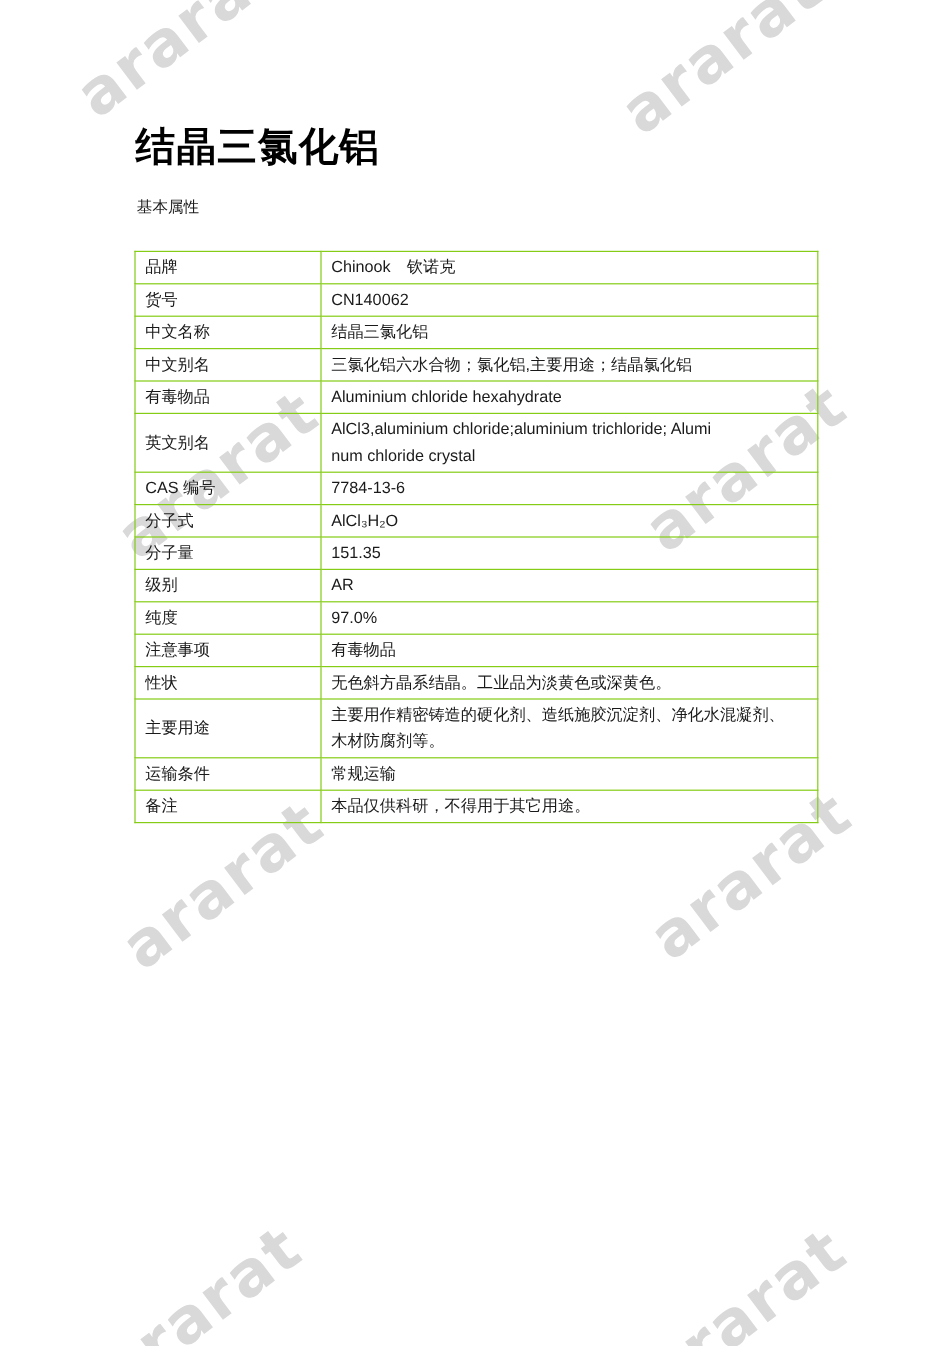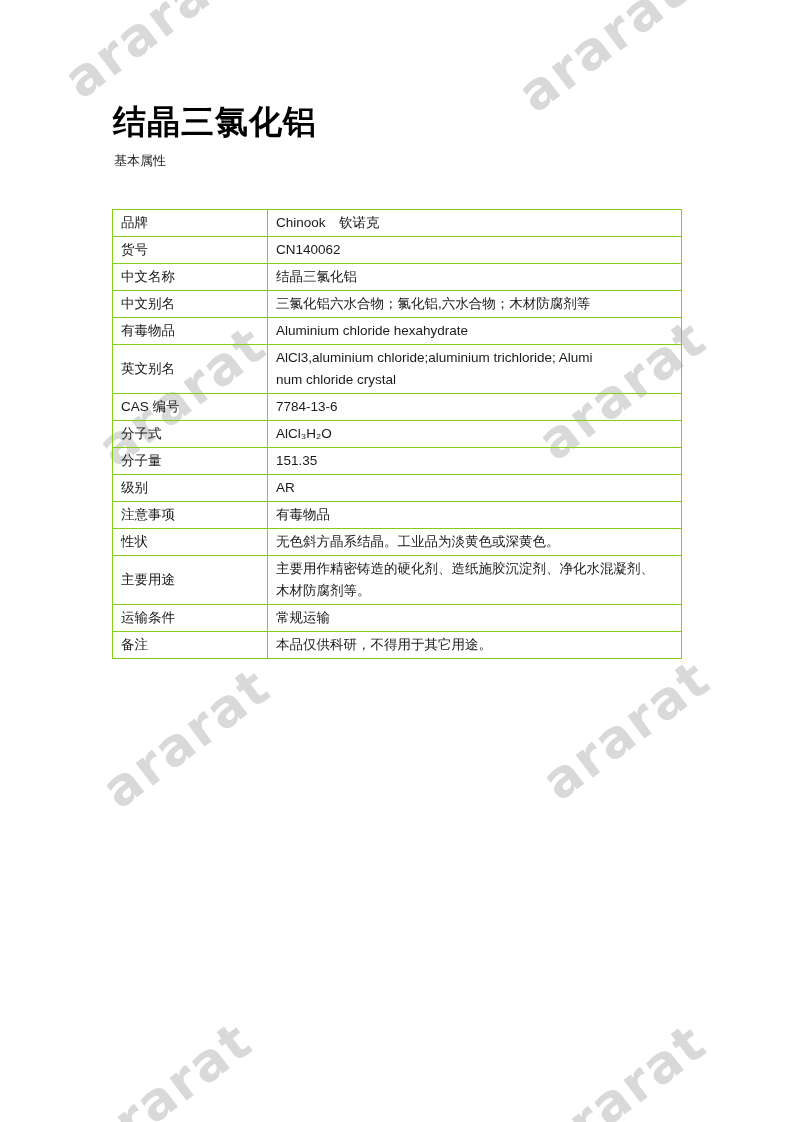--- a/index.html
+++ b/index.html
@@ -37,21 +37,21 @@
     z-index: 1;
     font-size: 33px;
     line-height: 44px;
     font-weight: bold;
     color: #000000;
     letter-spacing: 1px;
   }
   .section-heading {
     position: absolute;
     left: 114px;
-    top: 152px;
+    top: 164px;
     z-index: 1;
     font-size: 13px;
     color: #1a1a1a;
   }
   table.props {
     position: absolute;
     left: 112px;
     top: 209px;
     z-index: 1;
     width: 569px;
@@ -105,21 +105,21 @@
       <tr>
         <td class="label">货号</td>
         <td class="value">CN140062</td>
       </tr>
       <tr>
         <td class="label">中文名称</td>
         <td class="value">结晶三氯化铝</td>
       </tr>
       <tr>
         <td class="label">中文别名</td>
-        <td class="value">三氯化铝六水合物；氯化铝,六水合物；木材防腐剂等</td>
+        <td class="value">三氯化铝六水合物；氯化铝,主要用途；结晶氯化铝</td>
       </tr>
       <tr>
         <td class="label">有毒物品</td>
         <td class="value">Aluminium chloride hexahydrate</td>
       </tr>
       <tr>
         <td class="label">英文别名</td>
         <td class="value">AlCl3,aluminium chloride;aluminium trichloride; Alumi
 num chloride crystal</td>
       </tr>
@@ -131,20 +131,24 @@
         <td class="label">分子式</td>
         <td class="value">AlCl₃H₂O</td>
       </tr>
       <tr>
         <td class="label">分子量</td>
         <td class="value">151.35</td>
       </tr>
       <tr>
         <td class="label">级别</td>
         <td class="value">AR</td>
+      </tr>
+      <tr>
+        <td class="label">纯度</td>
+        <td class="value">97.0%</td>
       </tr>
       <tr>
         <td class="label">注意事项</td>
         <td class="value">有毒物品</td>
       </tr>
       <tr>
         <td class="label">性状</td>
         <td class="value">无色斜方晶系结晶。工业品为淡黄色或深黄色。</td>
       </tr>
       <tr>

